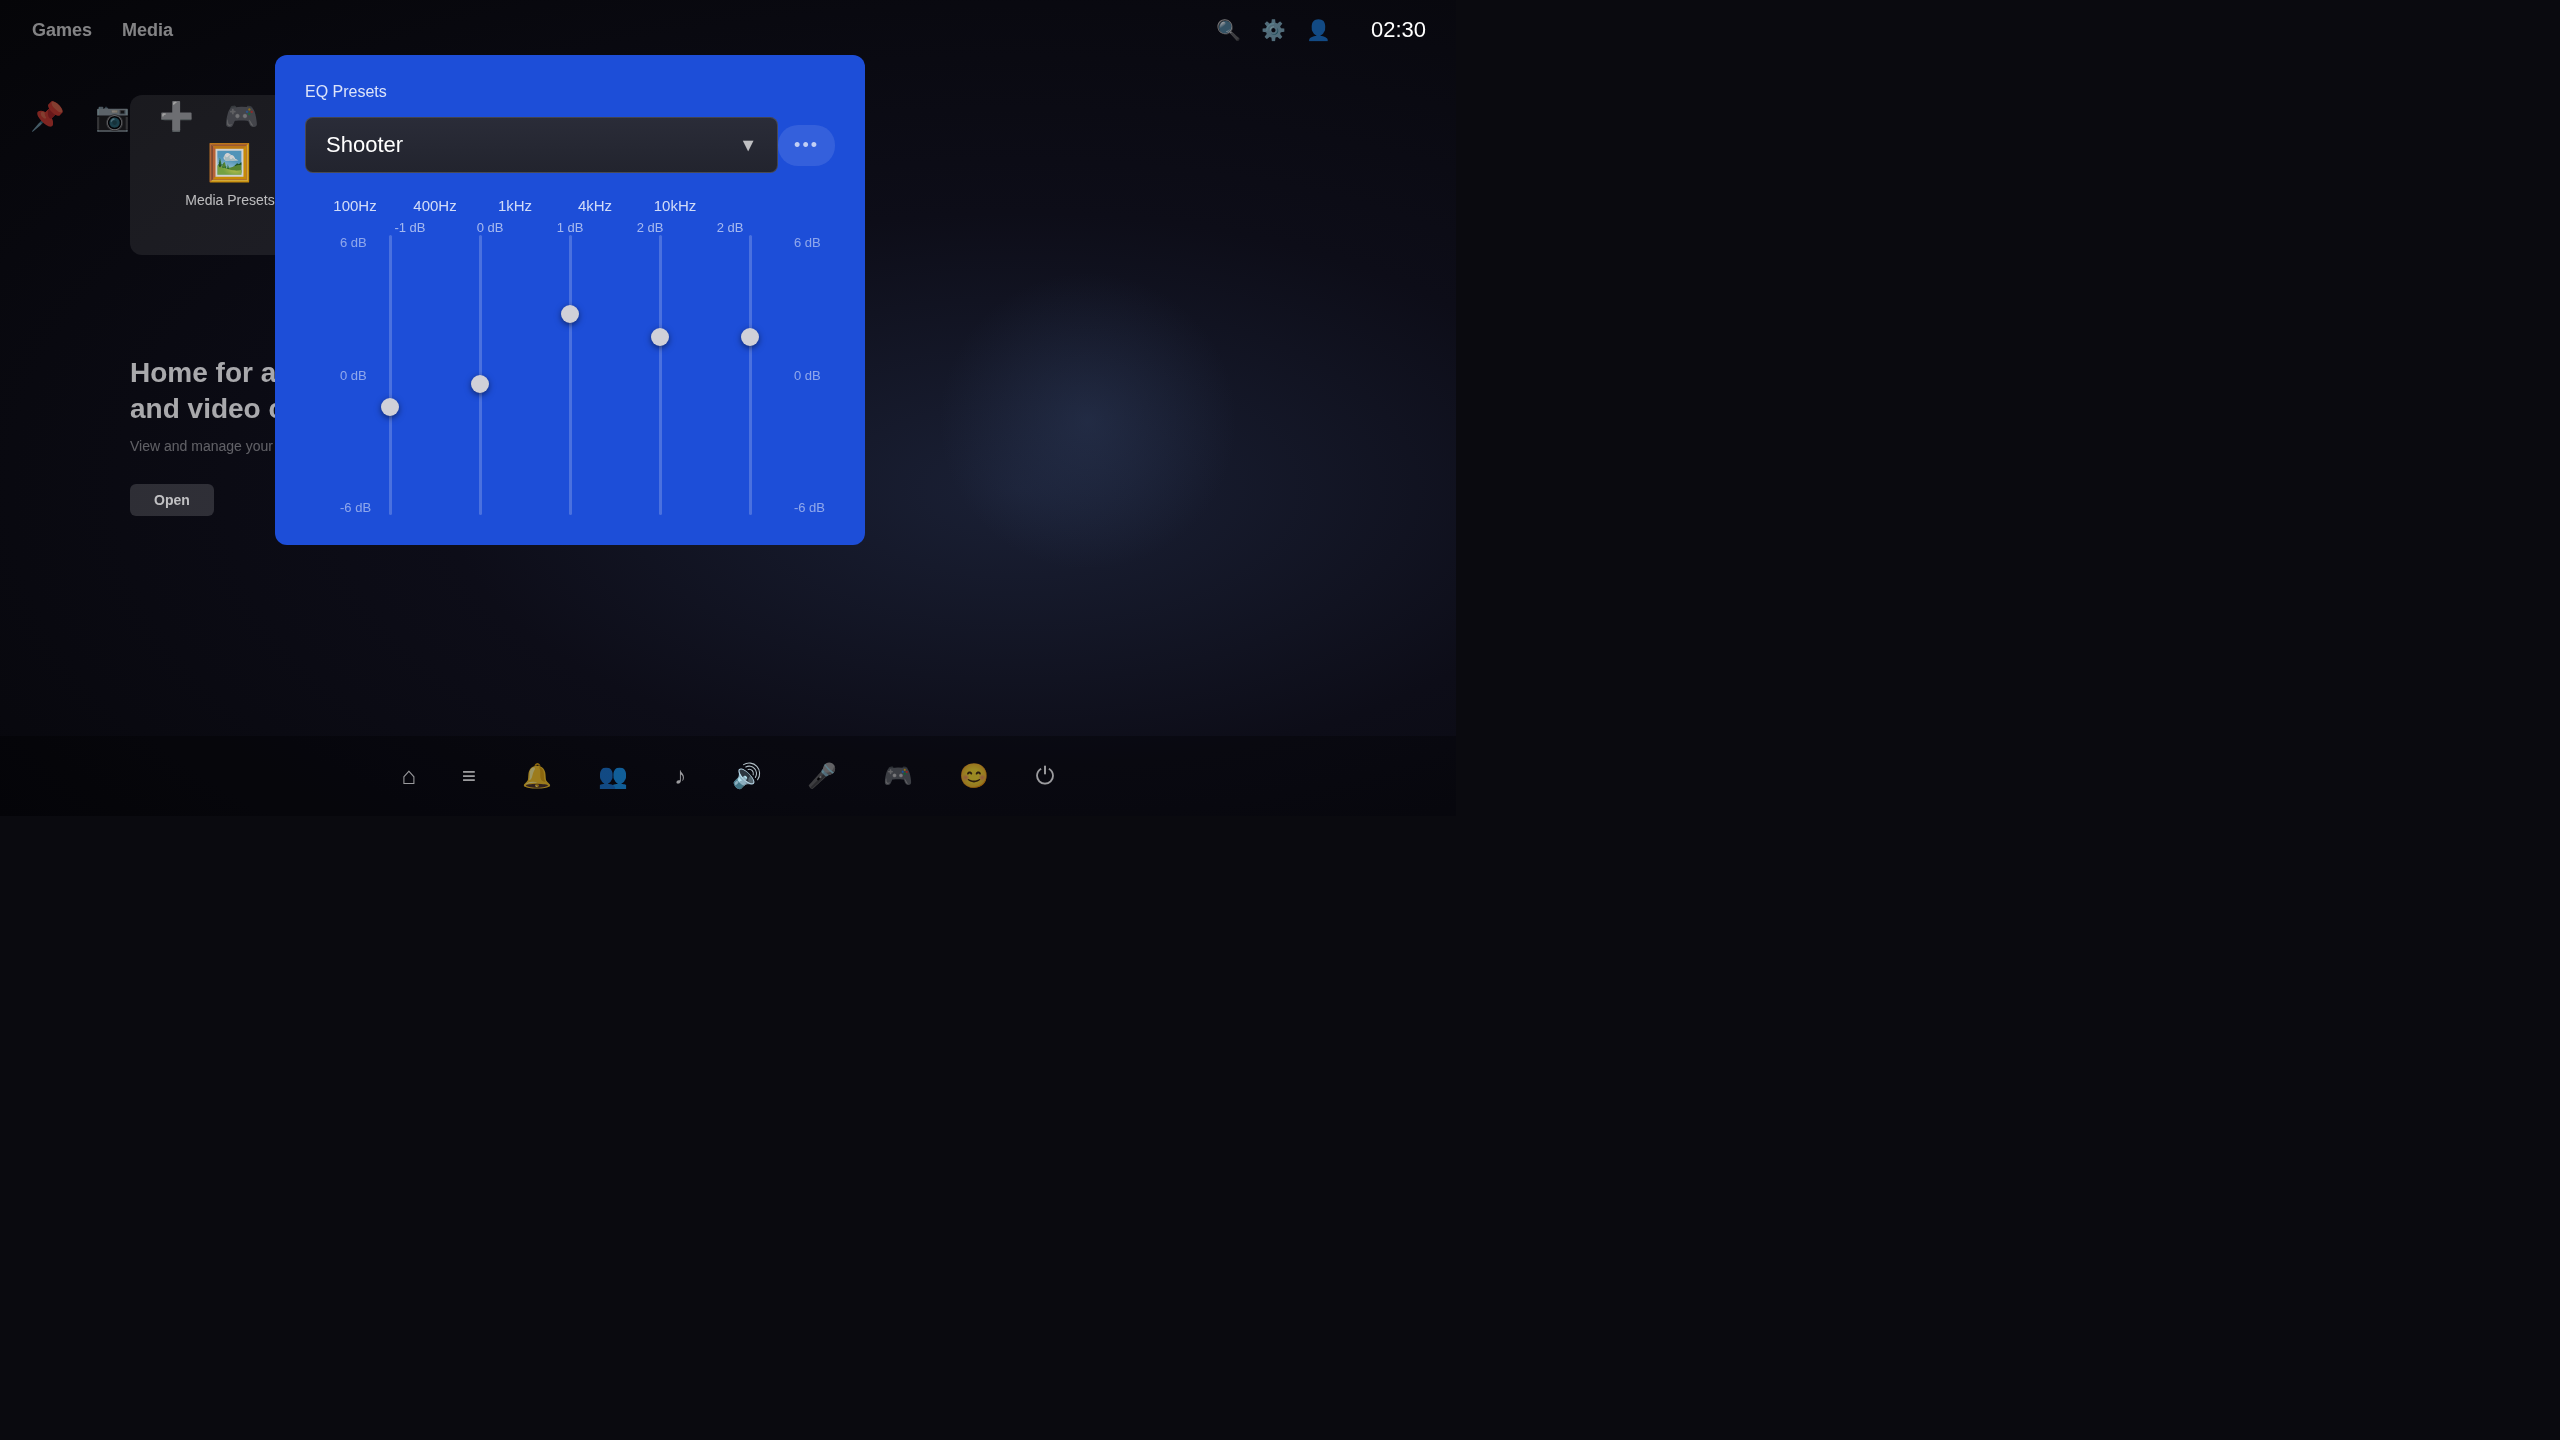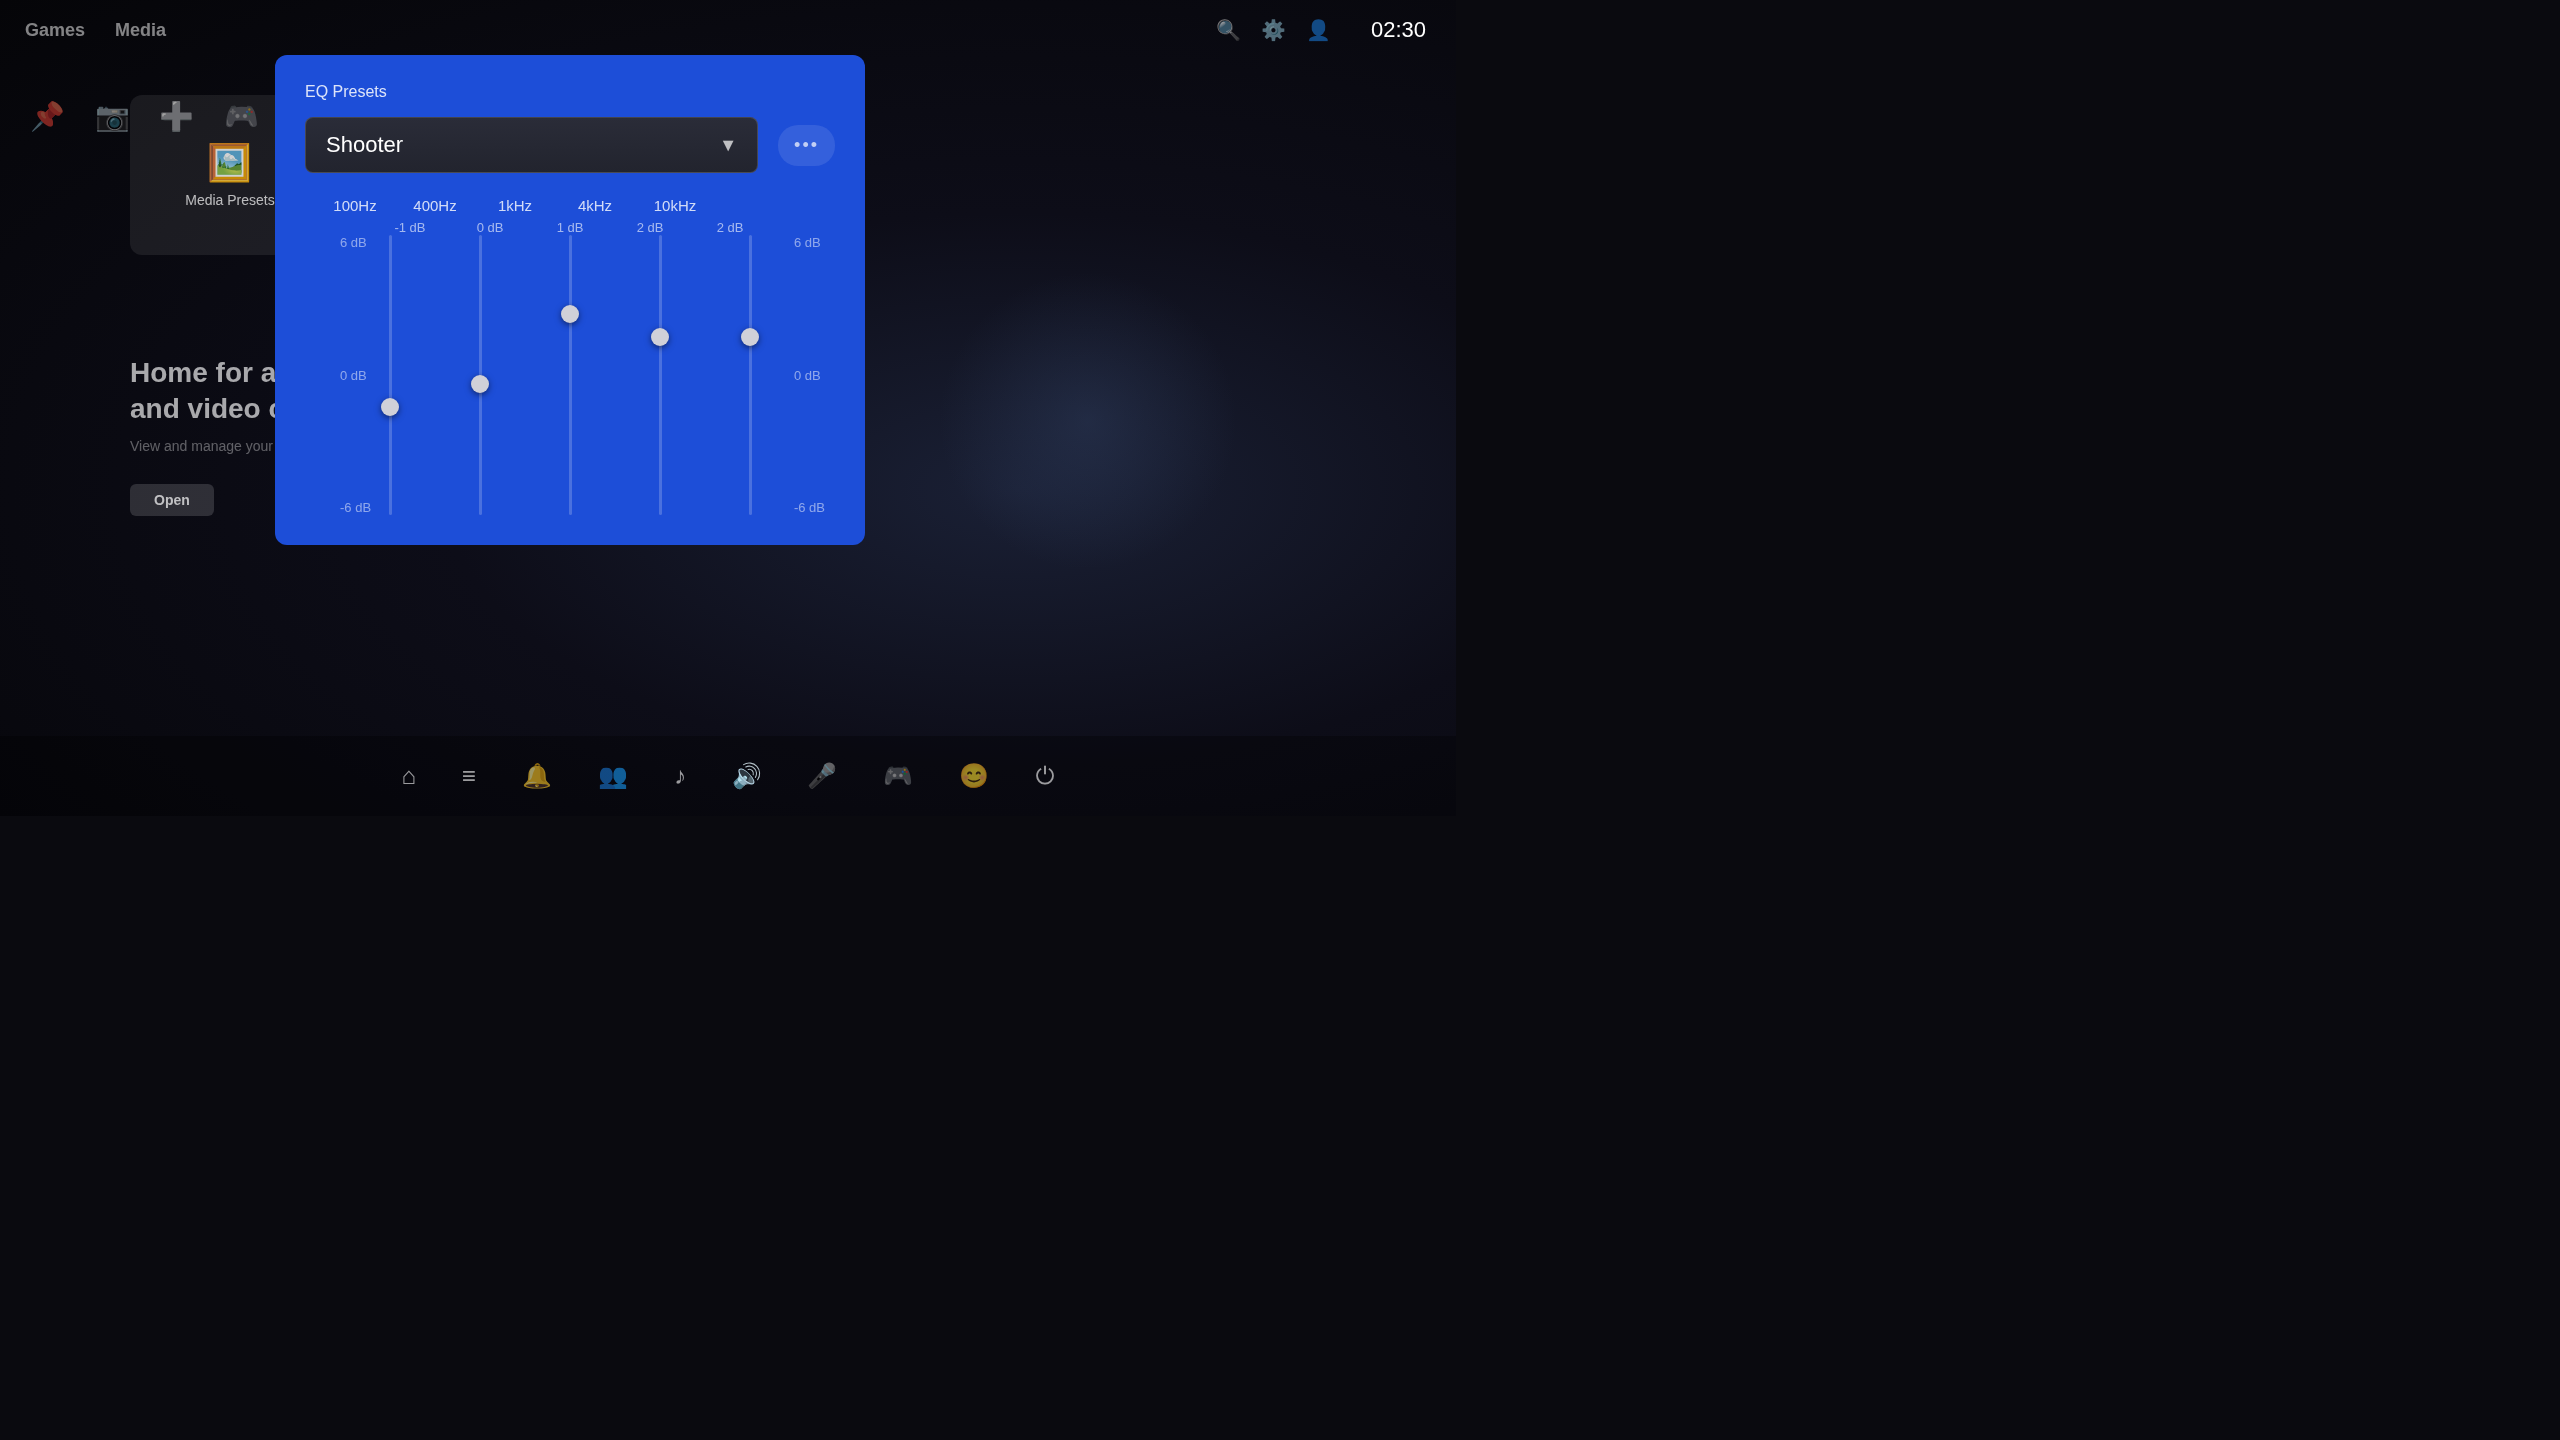--- a/index.html
+++ b/index.html
@@ -32,21 +32,21 @@
 
     
     .top-bar {
       position: absolute;
       top: 0;
       left: 0;
       right: 0;
       height: 60px;
       display: flex;
       align-items: center;
-      padding: 0 25px;
+      padding: 0 32px;
       z-index: 10;
     }
 
     .top-nav {
       display: flex;
       gap: 30px;
       align-items: center;
     }
 
     .top-nav-item {
@@ -117,21 +117,21 @@
     .eq-title {
       color: rgba(255,255,255,0.85);
       font-size: 16px;
       font-weight: 400;
       margin-bottom: 16px;
     }
 
     .eq-selector-row {
       display: flex;
       align-items: center;
-      gap: 20px;
+      gap: 0;
       margin-bottom: 24px;
     }
 
     .eq-dropdown {
       flex: 1;
       background: linear-gradient(180deg, #2a2c38 0%, #22242e 100%);
       border: 1px solid rgba(255,255,255,0.15);
       border-radius: 8px;
       padding: 14px 20px;
       color: white;

